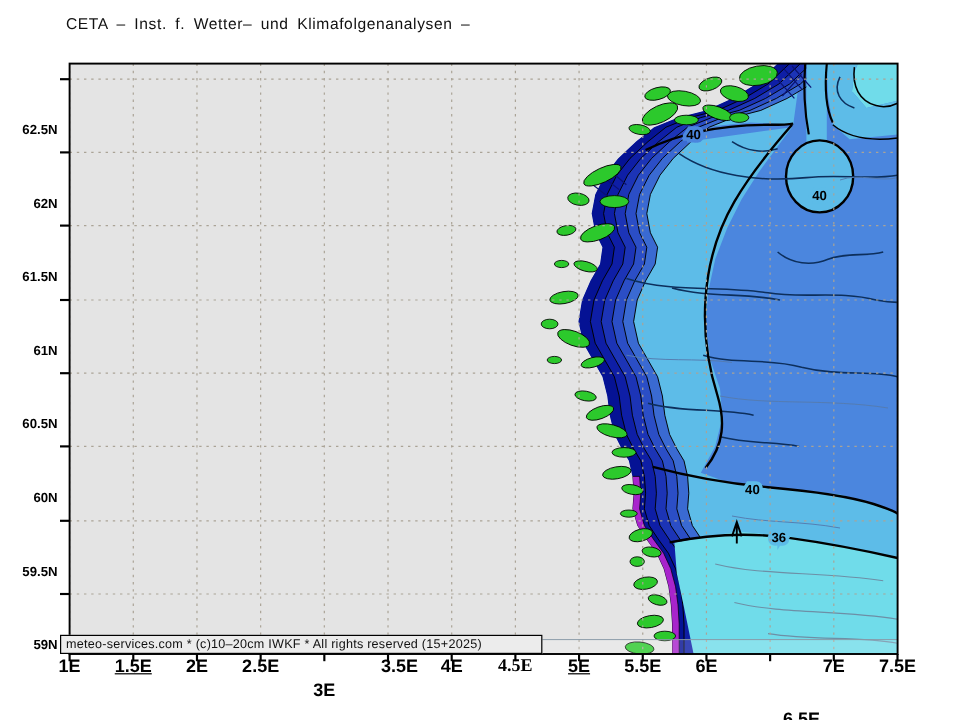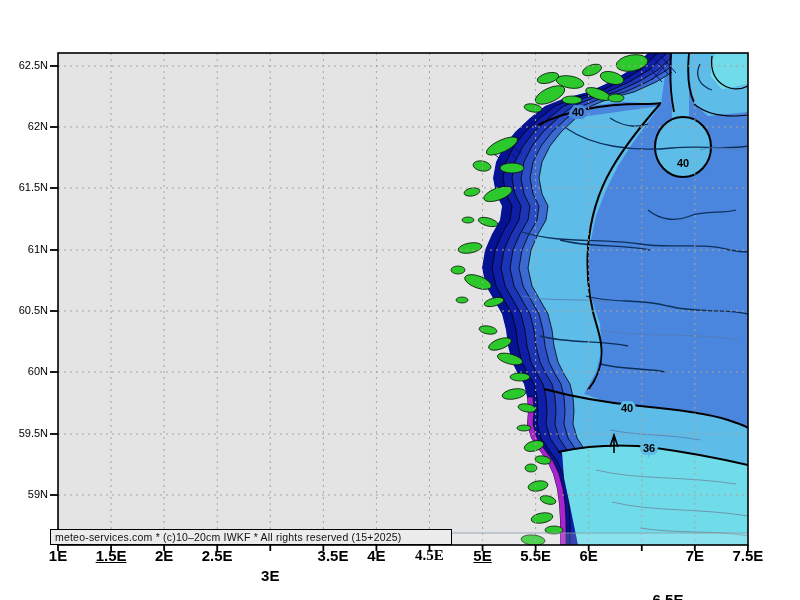--- a/index.html
+++ b/index.html
@@ -5,30 +5,31 @@
   html,body{margin:0;padding:0;background:#fff;width:800px;height:600px;overflow:hidden;
             font-family:"Liberation Sans",sans-serif;}
   .abs{position:absolute;}
   #stage{position:relative;width:800px;height:600px;background:#fff;}
   #map-title{left:55px;top:12px;font-size:13px;color:#111;letter-spacing:.5px;word-spacing:3px;white-space:nowrap;}
   #header-bar{left:50px;top:38px;width:696px;height:13px;background:#fff;border:1px solid #000;
               font-size:11px;color:#111;display:flex;justify-content:space-between;align-items:center;
               padding:0 3px;box-sizing:content-box;line-height:13px;}
   #footer-bar{left:50px;top:529px;width:396px;height:14px;background:#ececec;border:1px solid #000;
               font-size:10.5px;color:#111;line-height:14px;padding-left:4px;letter-spacing:.2px;white-space:nowrap;overflow:hidden;}
-  .lat-label{position:absolute;width:46px;text-align:right;font-size:11px;font-weight:normal;color:#000;left:2px;height:13px;line-height:13px;}
+  .lat-label{position:absolute;width:46px;text-align:right;font-size:11px;font-weight:bold;color:#000;left:2px;height:13px;line-height:13px;margin-top:44px;}
   .lon-label{position:absolute;width:44px;text-align:center;font-size:15px;font-weight:bold;color:#000;top:549px;height:13px;line-height:13px;}
   svg text{font-family:"Liberation Sans",sans-serif;}
   .contour-label{font-size:11px;font-weight:bold;fill:#000;paint-order:stroke;stroke-width:6px;text-anchor:middle;}
 </style>
 </head>
 <body>
 
 <div id="stage">
 
+  <div id="map-title" class="abs">CETA – Inst. f. Wetter– und Klimafolgenanalysen –</div>
 
 
   <svg id="map-svg" class="abs" style="left:0;top:0" width="800" height="600">
     <defs>
       <clipPath id="plotclip">
           <rect x="58" y="53" width="690" height="492"></rect>
         </clipPath>
     </defs>
 
     <g clip-path="url(#plotclip)">

